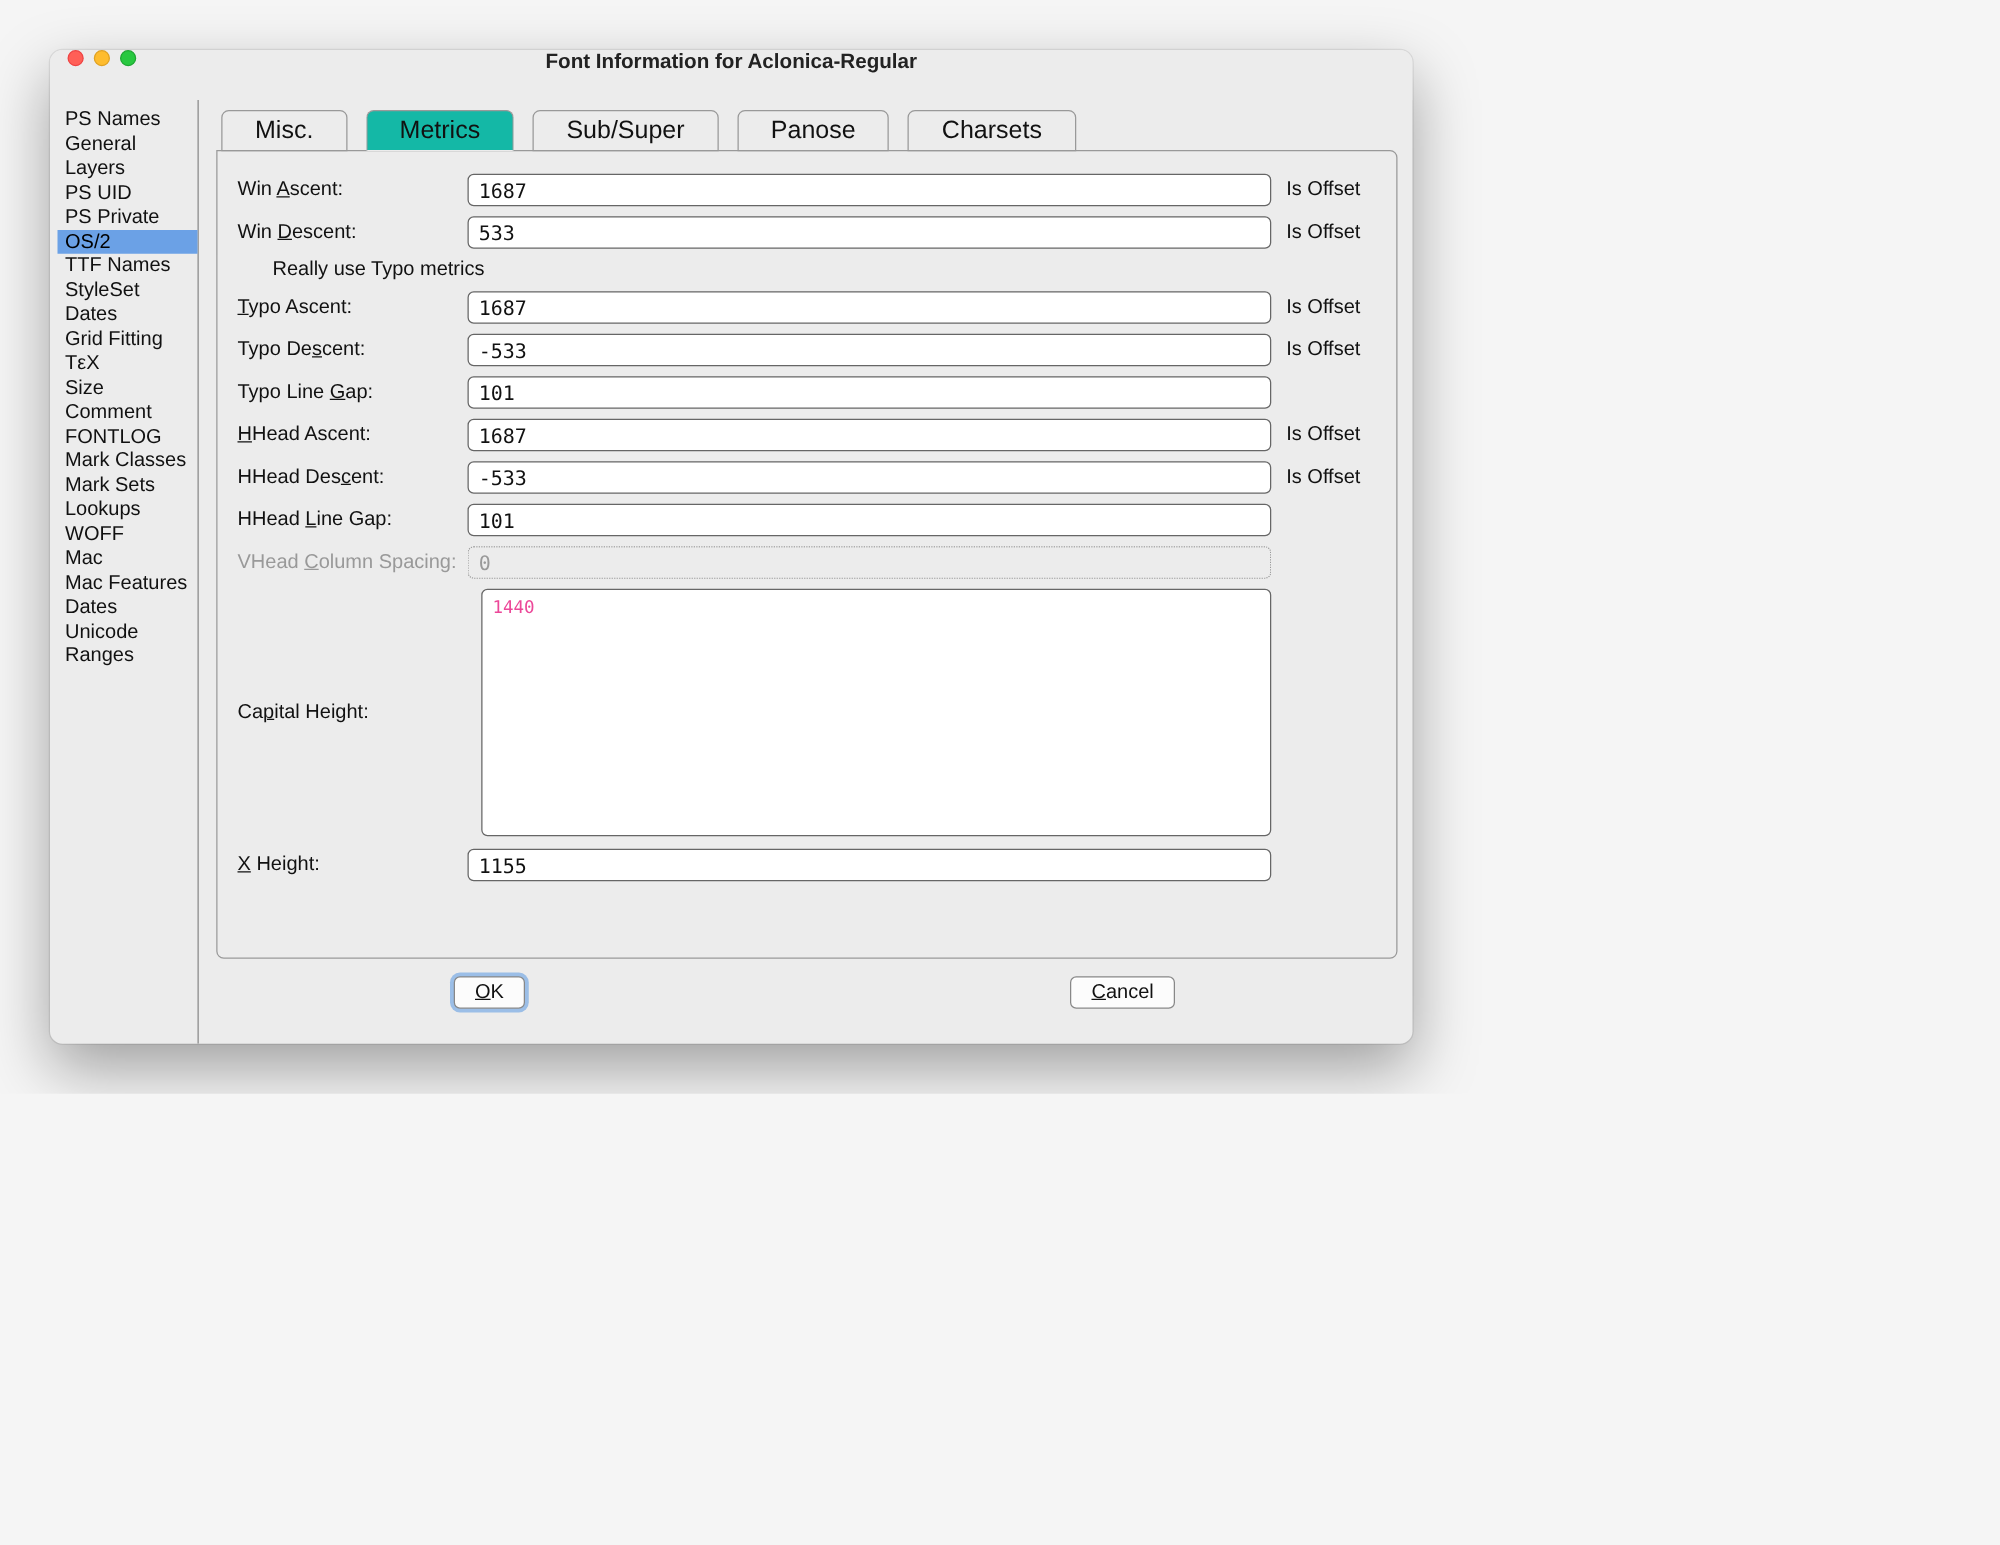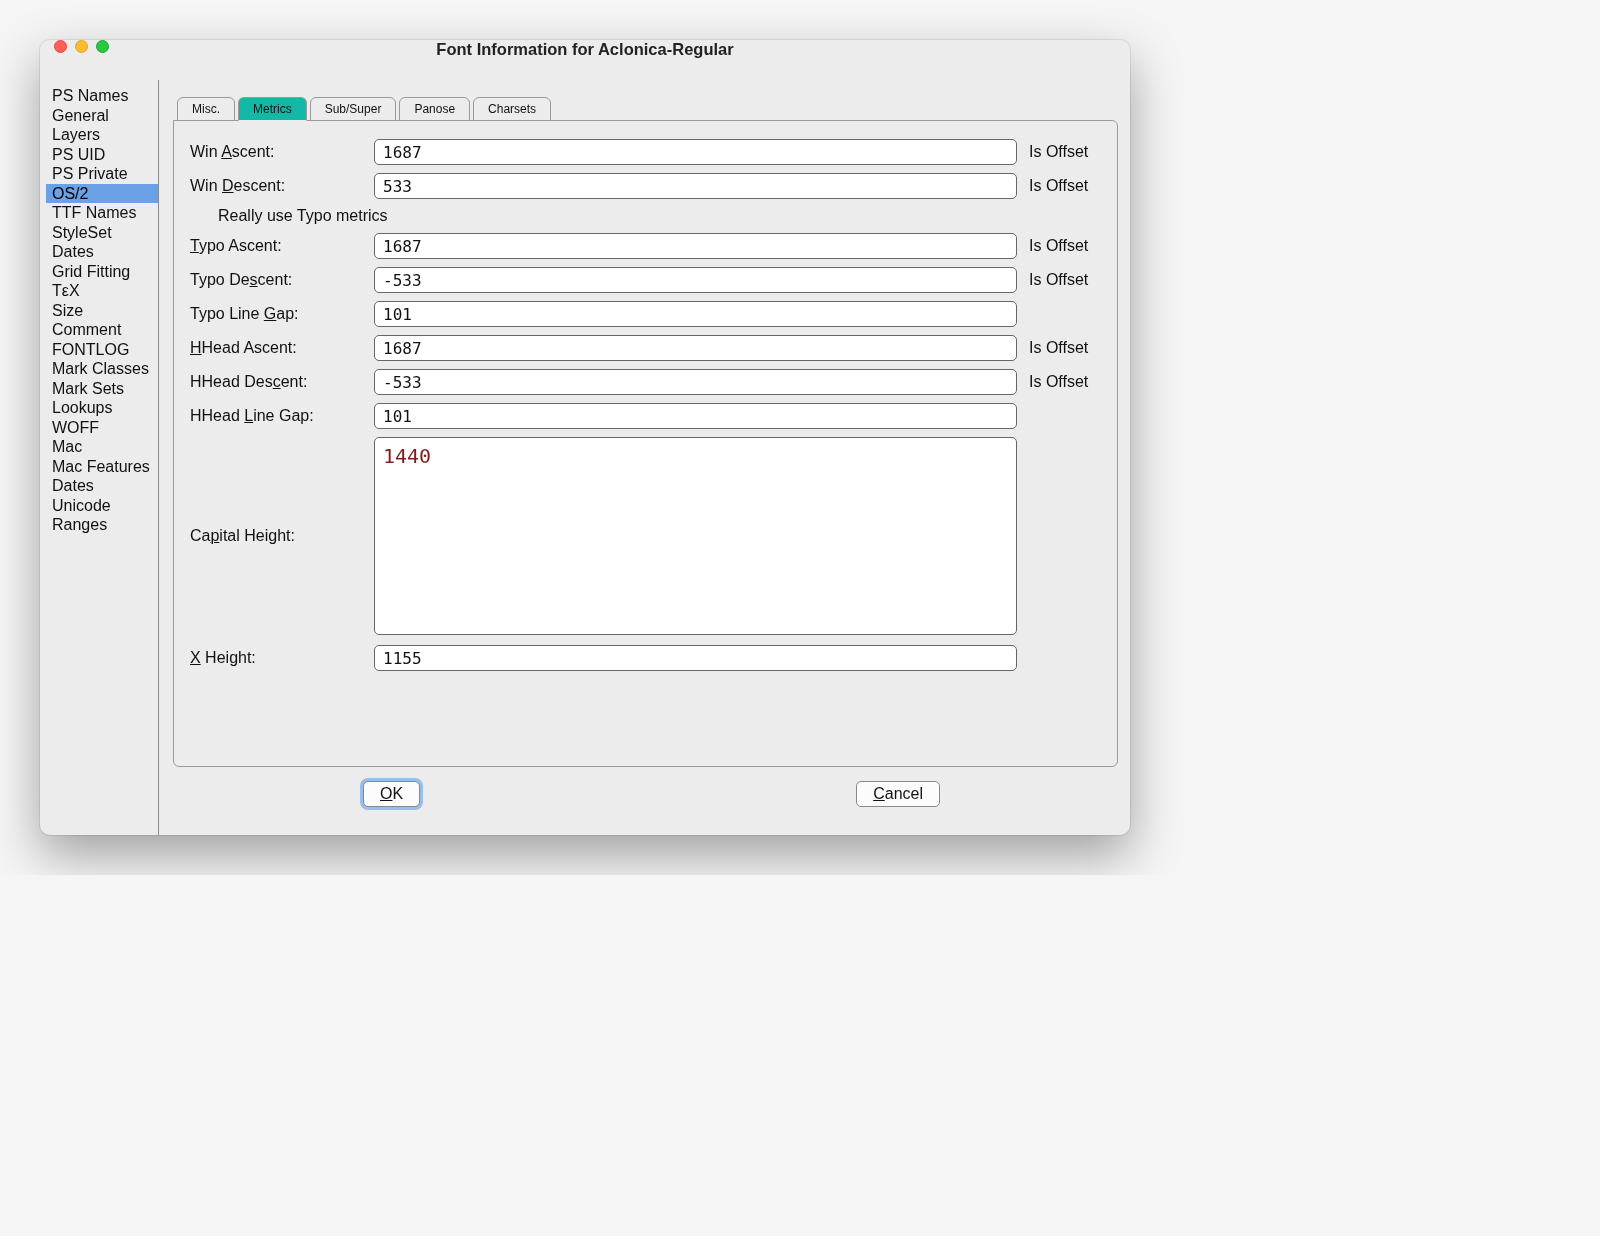--- a/index.html
+++ b/index.html
@@ -77,24 +77,24 @@
     display: flex;
     position: absolute;
     left: 4px;
     bottom: -1px;
     z-index: 2;
   }
   .tab {
     border: 1px solid #999;
     border-bottom: 1px solid #999;
     background: #ececec;
-    padding: 4px 14px;
-    font-size: 12px;
+    padding: 4px 26px;
+    font-size: 20px;
     border-radius: 6px 6px 0 0;
-    margin-right: 4px;
+    margin-right: 16px;
     position: relative;
     color: #111;
   }
   .tab + .tab { margin-left: -1px; }
   .tab.active {
     background: #14b8a6;
     border-bottom: 1px solid #ececec;
     z-index: 3;
   }
   .panel {
@@ -150,23 +150,24 @@
     margin-bottom: 8px;
   }
   .textarea {
     flex: 1;
     height: 198px;
     border: 1px solid #666;
     border-radius: 5px;
     background: #fff;
     padding: 6px 8px;
     font-family: ui-monospace, Menlo, monospace;
-    font-size: 20px;
-    color: #7f1d1d;
+    font-size: 14px;
+    color: #ec4899;
     resize: none;
+    margin-left: 11px;
   }
   .row.tall { align-items: center; }
   .footer {
     display: flex;
     justify-content: space-between;
     padding: 14px 178px 18px 190px;
   }
   .btn {
     border: 1px solid #888;
     border-radius: 5px;
@@ -291,20 +292,27 @@
         </div>
 
         <div class="row">
           <div class="lbl">
             <span>HHead </span><span class="u">L</span><span>ine Gap:</span>
           </div>
           <input class="input" value="101" style="">
           <div class="suffix empty">.</div>
         </div>
 
+        <div class="row">
+          <div class="lbl disabled">
+            <span>VHead </span><span class="u">C</span><span>olumn Spacing:</span>
+          </div>
+          <input class="input disabled" disabled="" value="0" style="">
+          <div class="suffix empty">.</div>
+        </div>
 
         <div class="row tall">
           <div class="lbl">
             <span>Ca</span><span class="u">p</span><span>ital Height:</span>
           </div>
           <textarea class="textarea" style="">1440</textarea>
           <div class="suffix empty">.</div>
         </div>
 
         <div class="row" style="margin-top:10px;margin-bottom:0;">

